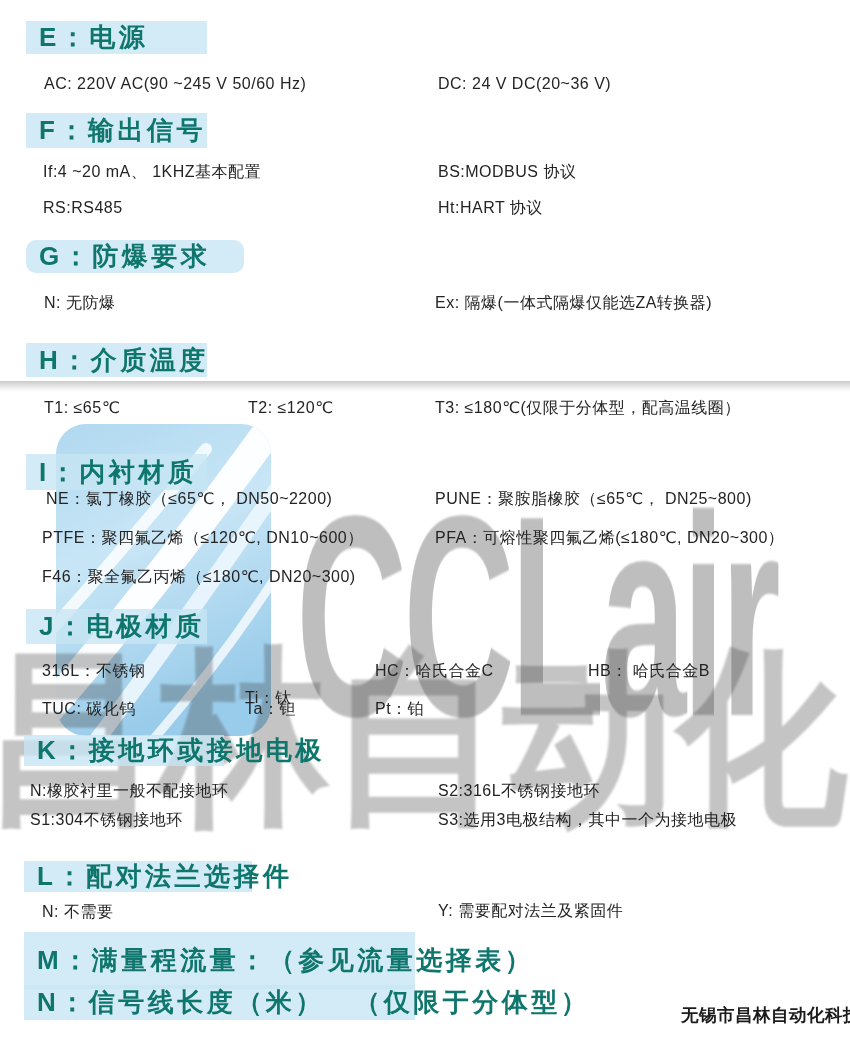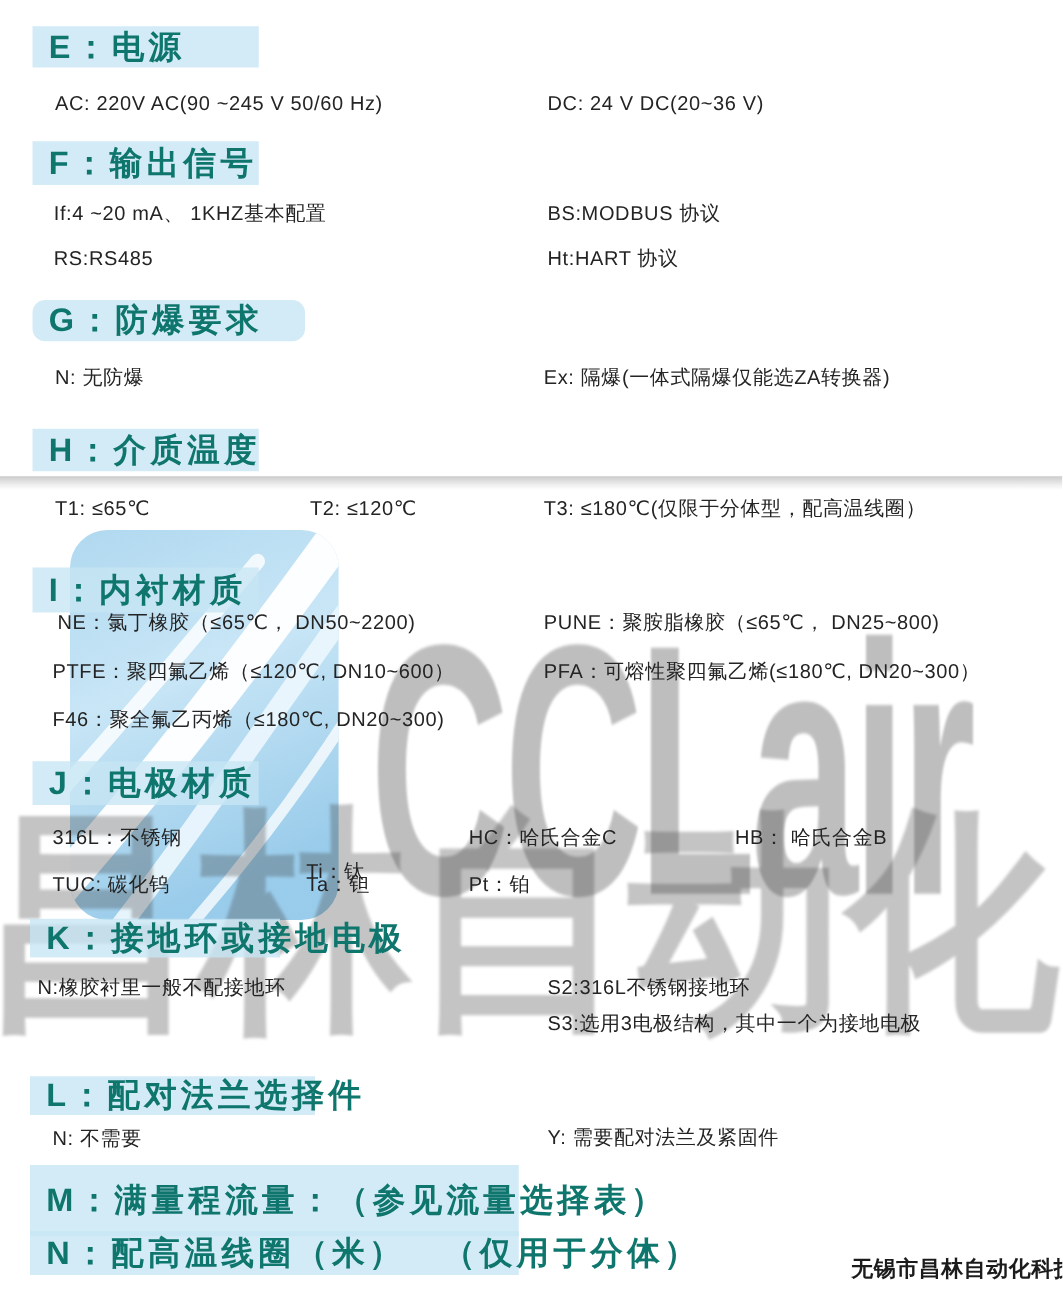--- a/index.html
+++ b/index.html
@@ -111,22 +111,23 @@
       <div class="item" style="left: 42px; top: 659px;">316L：不锈钢</div>
       <div class="item" style="left: 245px; top: 686px;">Ti：钛</div>
       <div class="item" style="left: 375px; top: 659px;">HC：哈氏合金C</div>
       <div class="item" style="left: 588px; top: 659px;">HB： 哈氏合金B</div>
       <div class="item" style="left: 42px; top: 697px;">TUC:  碳化钨</div>
       <div class="item" style="left: 245px; top: 697px;">Ta：钽</div>
       <div class="item" style="left: 375px; top: 697px;">Pt：铂</div>
       <div class="hdr" style="left: 24px; top: 735px; width: 200px; height: 31px;">K：接地环或接地电极</div>
       <div class="item" style="left: 30px; top: 779px;">N:橡胶衬里一般不配接地环</div>
       <div class="item" style="left: 438px; top: 779px;">S2:316L不锈钢接地环</div>
+      <div class="item" style="left: 30px; top: 808px;">S1:304不锈钢接地环</div>
       <div class="item" style="left: 438px; top: 808px;">S3:选用3电极结构，其中一个为接地电极</div>
       <div class="hdr" style="left: 24px; top: 861px; width: 228px; height: 31px;">L：配对法兰选择件</div>
       <div class="item" style="left: 42px; top: 900px;">N: 不需要</div>
       <div class="item" style="left: 438px; top: 899px;">Y: 需要配对法兰及紧固件</div>
       <div class="hdr" style="left: 24px; top: 932px; width: 391px; height: 57px;">M：满量程流量：（参见流量选择表）</div>
-      <div class="hdr" style="left: 24px; top: 985px; width: 391px; height: 35px;">N：配高温线圈（米）　（仅用于分体）</div>
+      <div class="hdr" style="left: 24px; top: 985px; width: 391px; height: 35px;">N：信号线长度（米）　（仅限于分体型）</div>
     </div>
 
   <div id="footer">无锡市昌林自动化科技</div>
 </div>
 
 </body></html>

